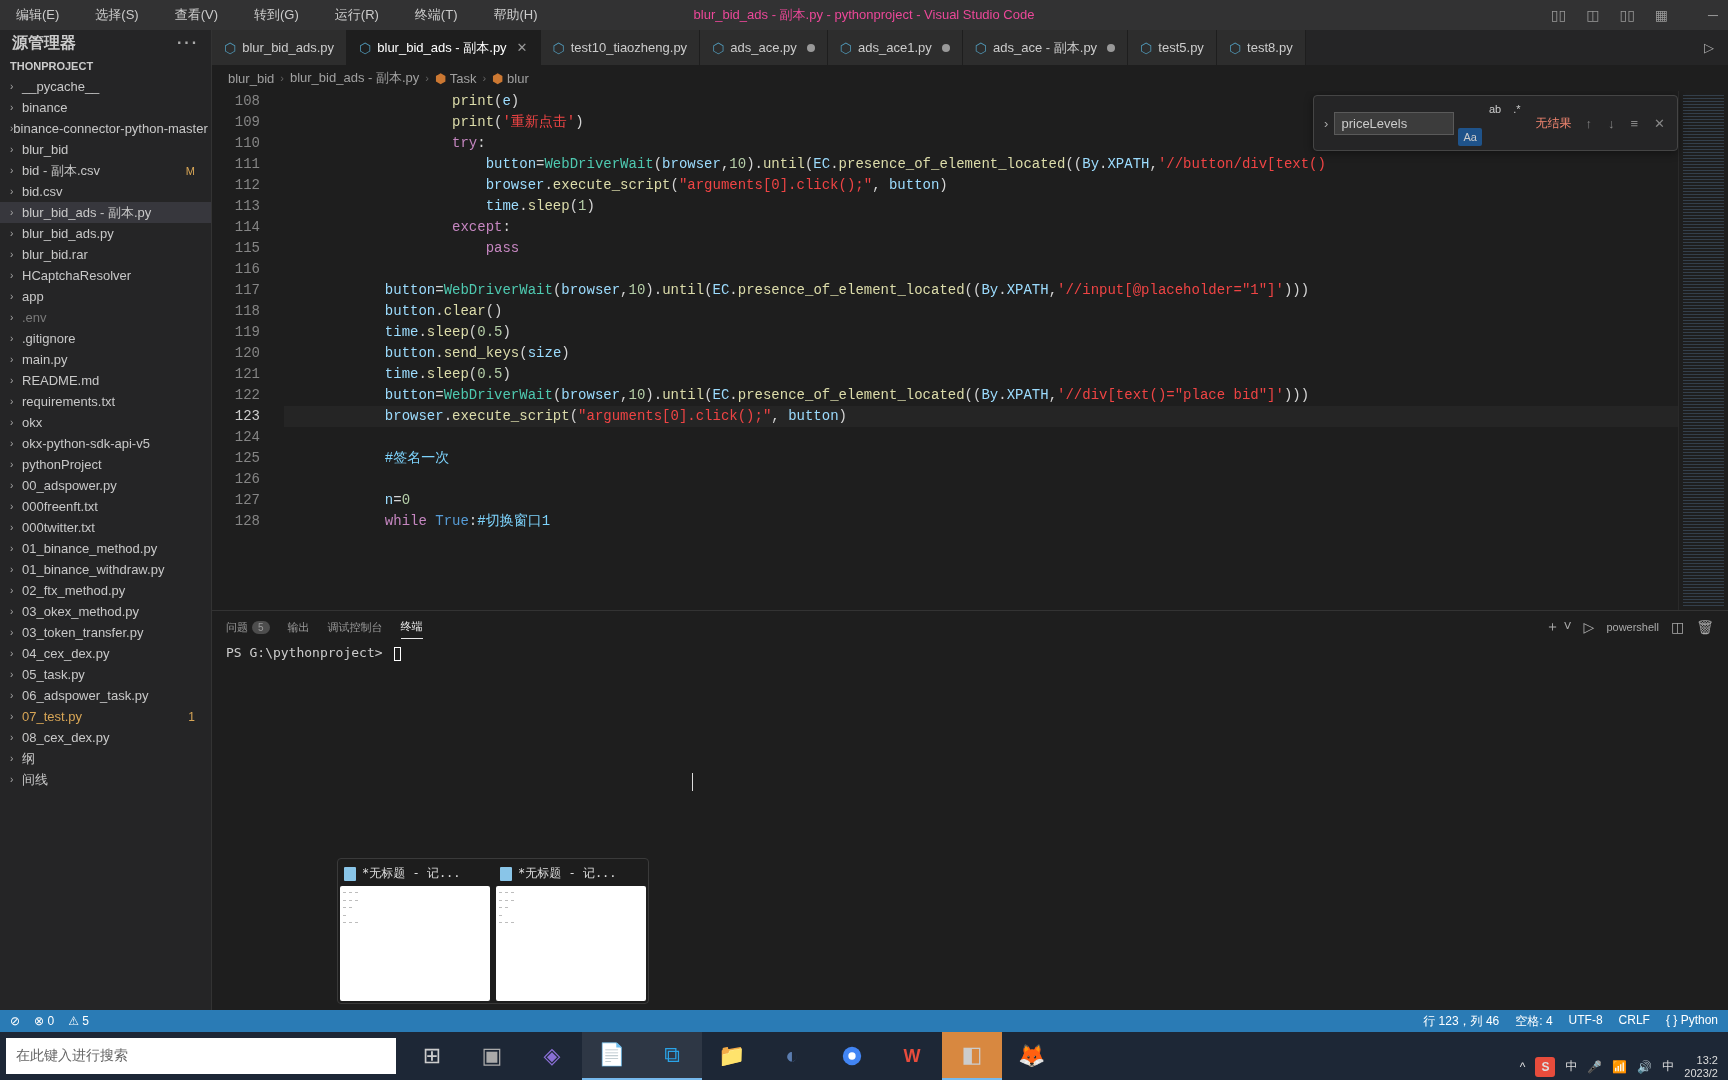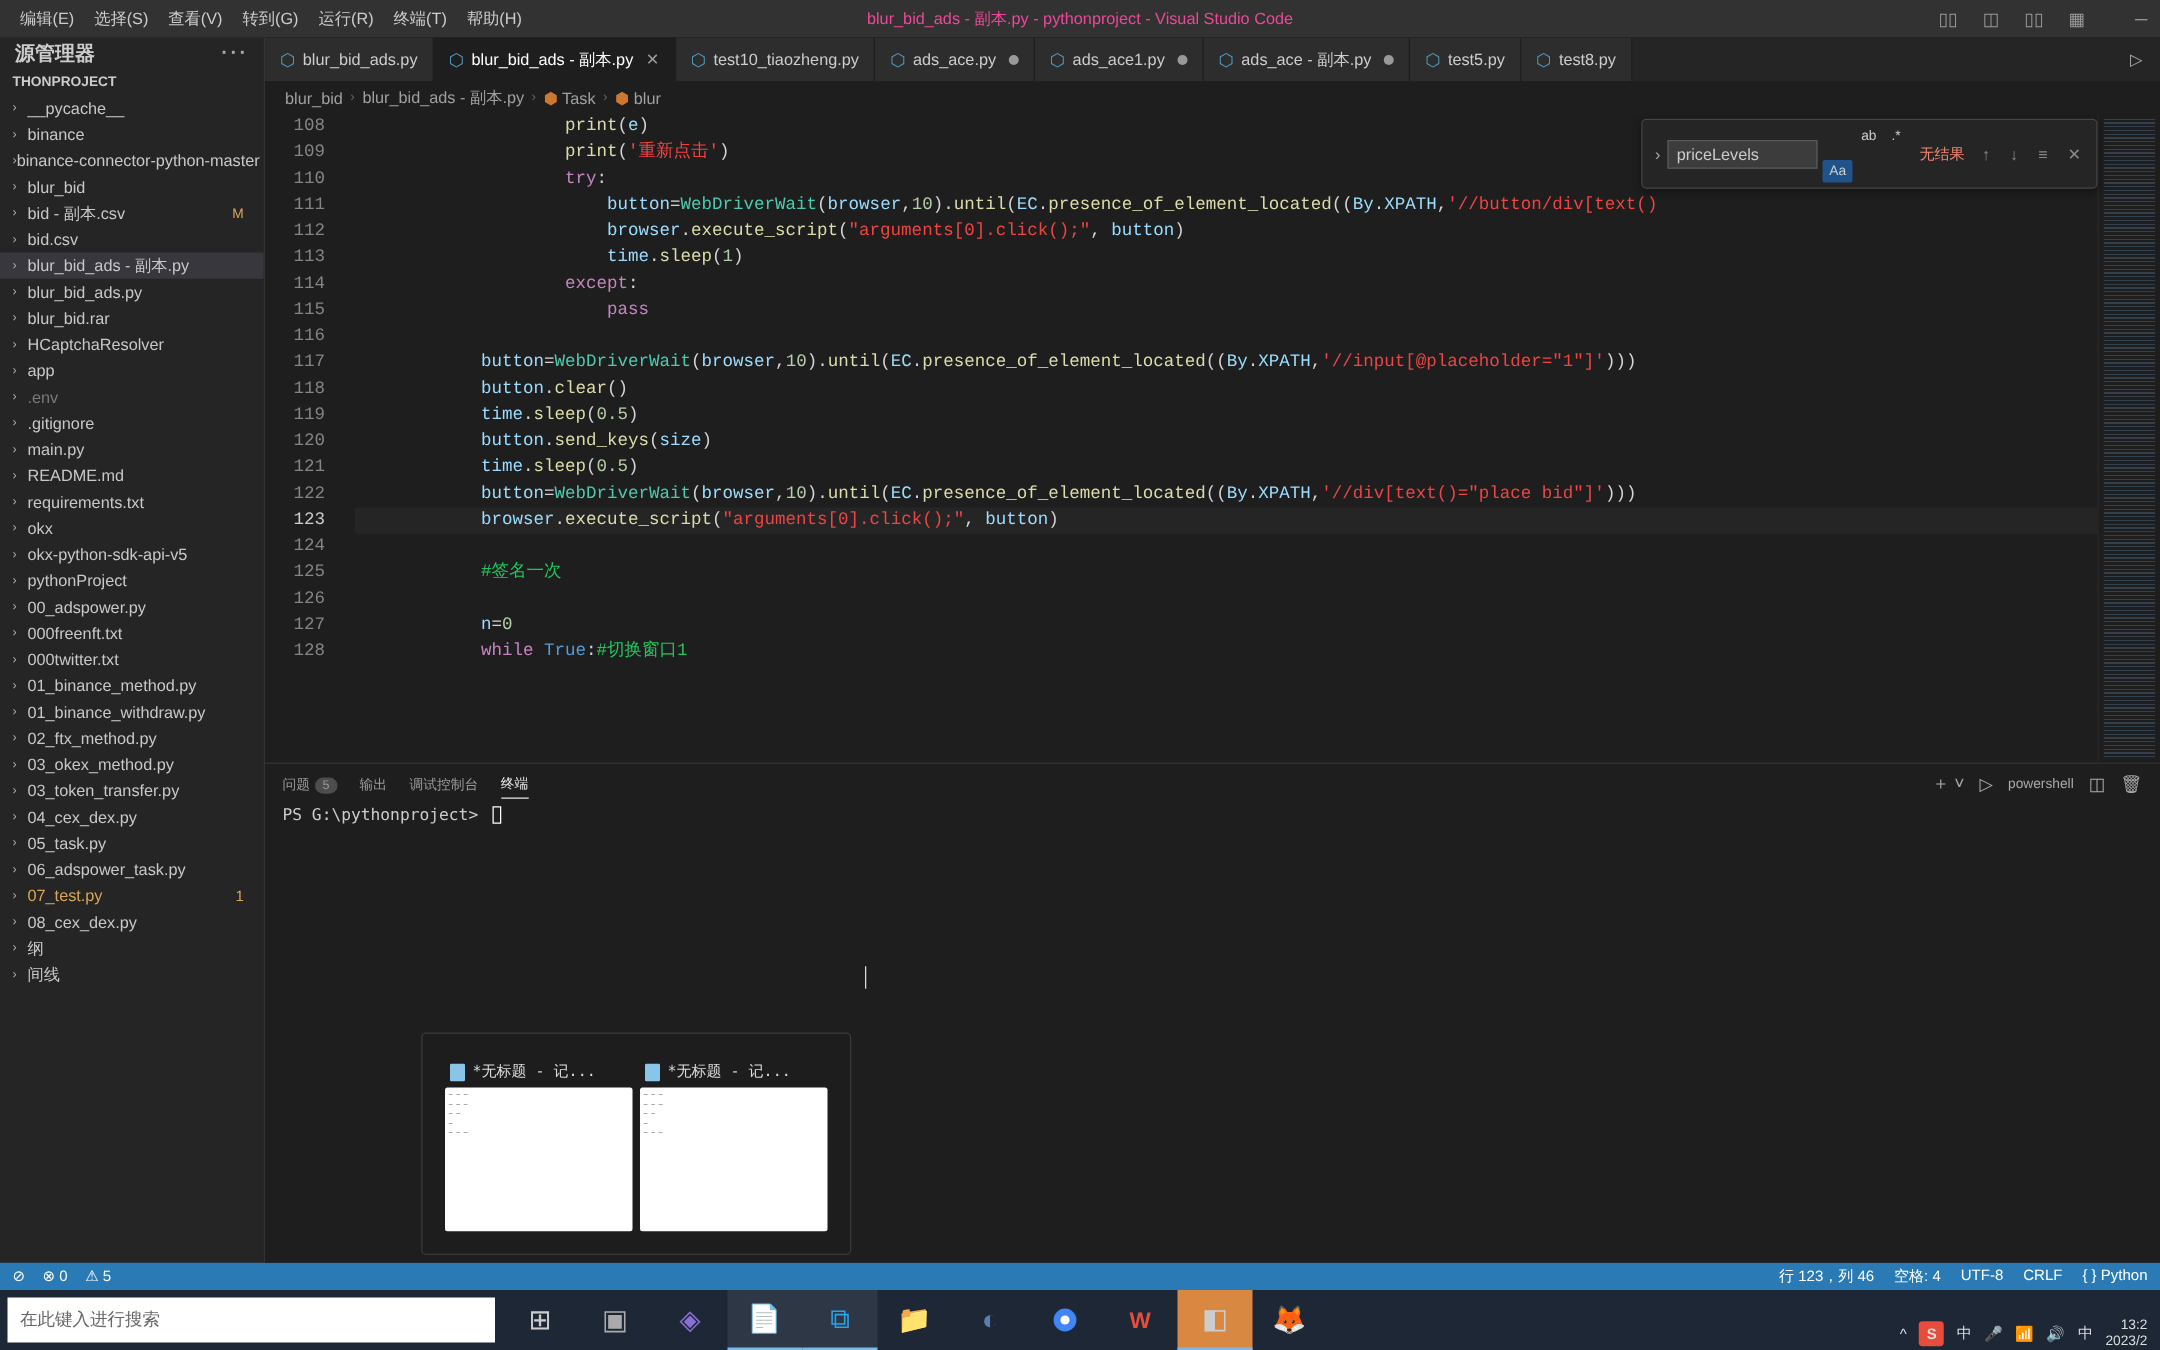--- a/index.html
+++ b/index.html
@@ -15,21 +15,21 @@
 
 
 .titlebar {
   height: 30px;
   background: #323233;
   display: flex;
   align-items: center;
   padding: 0 8px;
   position: relative;
 }
-.menu-bar { display: flex; gap: 0; align-items: center; }
+.menu-bar { display: flex; gap: 20px; align-items: center; }
 .menu-item { padding: 4px 8px; cursor: pointer; font-size: 13px; }
 .title-center { position: absolute; left: 50%; transform: translateX(-50%); color: #ec4899; font-size: 13px; white-space: nowrap; }
 .title-controls { margin-left: auto; display: flex; gap: 16px; align-items: center; }
 .title-controls span { color: #999; cursor: pointer; font-size: 14px; padding: 2px; }
 
 
 .main-area { display: flex; height: 980px; }
 
 
 .sidebar {
@@ -135,21 +135,21 @@
 .code-line { height: 21px; white-space: pre; }
 .code-line.current { background: rgba(255,255,255,0.03); }
 
 
 .kw { color: #c586c0; }
 .fn { color: #dcdcaa; }
 .var { color: #9cdcfe; }
 .cls { color: #4ec9b0; }
 .str { color: #ef4444; }
 .num { color: #b5cea8; }
-.cmt { color: #22c55e; }
+.cmt { color: #7dd3fc; }
 .pn { color: #d4d4d4; }
 .op { color: #d4d4d4; }
 .prop { color: #9cdcfe; }
 .const { color: #569cd6; }
 
 
 .find-widget {
   position: absolute;
   top: 4px; right: 50px;
   background: #252526;
@@ -230,21 +230,21 @@
 .term-cursor-box { display: inline-block; width: 7px; height: 14px; border: 1px solid #fff; vertical-align: middle; margin-left: 4px; }
 
 
 .notepad-thumbs {
   position: absolute;
   left: 125px; bottom: 6px;
   display: flex;
   gap: 6px;
   background: rgba(30,30,30,0.95);
   border: 1px solid #3a3a3a;
-  padding: 18px;
+  padding: 2px;
   border-radius: 4px;
 }
 .thumb { width: 150px; }
 .thumb-head { display: flex; align-items: center; gap: 6px; font-size: 12px; padding: 4px; color: #ddd; }
 .thumb-ico { width: 12px; height: 14px; background: #89c5e8; border-radius: 1px; }
 .thumb-body { width: 100%; height: 115px; background: #fff; border-radius: 2px; font-size: 5px; padding: 3px; color: #444; line-height: 1.5; }
 .statusbar-real {
   height: 22px; display:flex; align-items:center; padding:0 10px; font-size:12px; color:#fff; gap:14px;
   background: #2472a8;
 }

